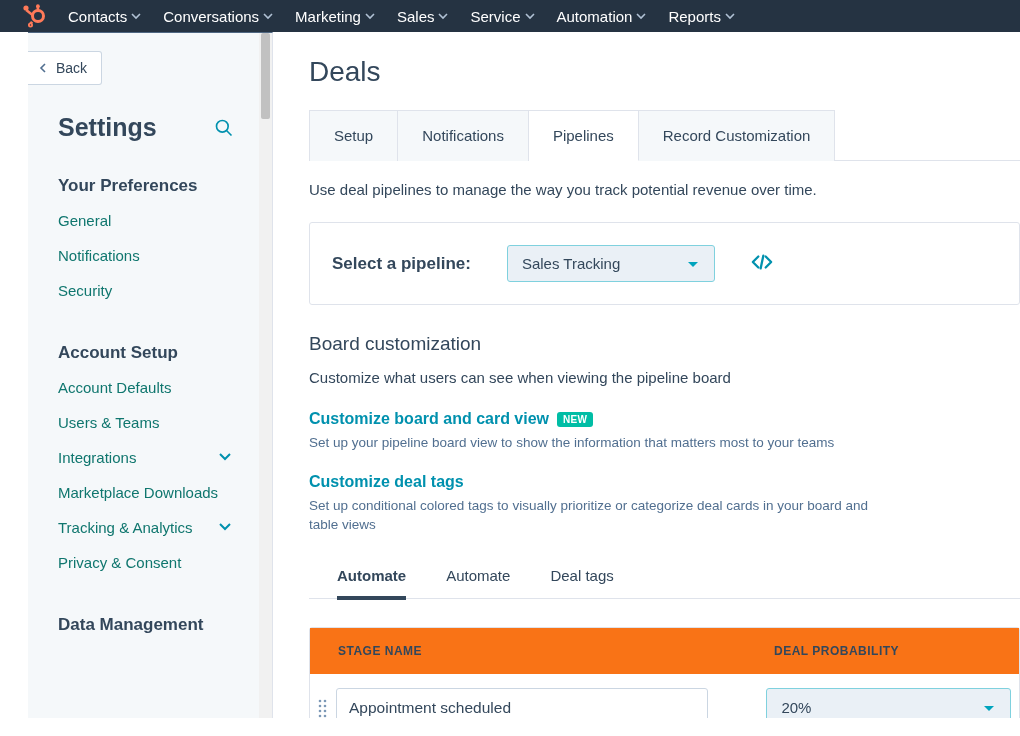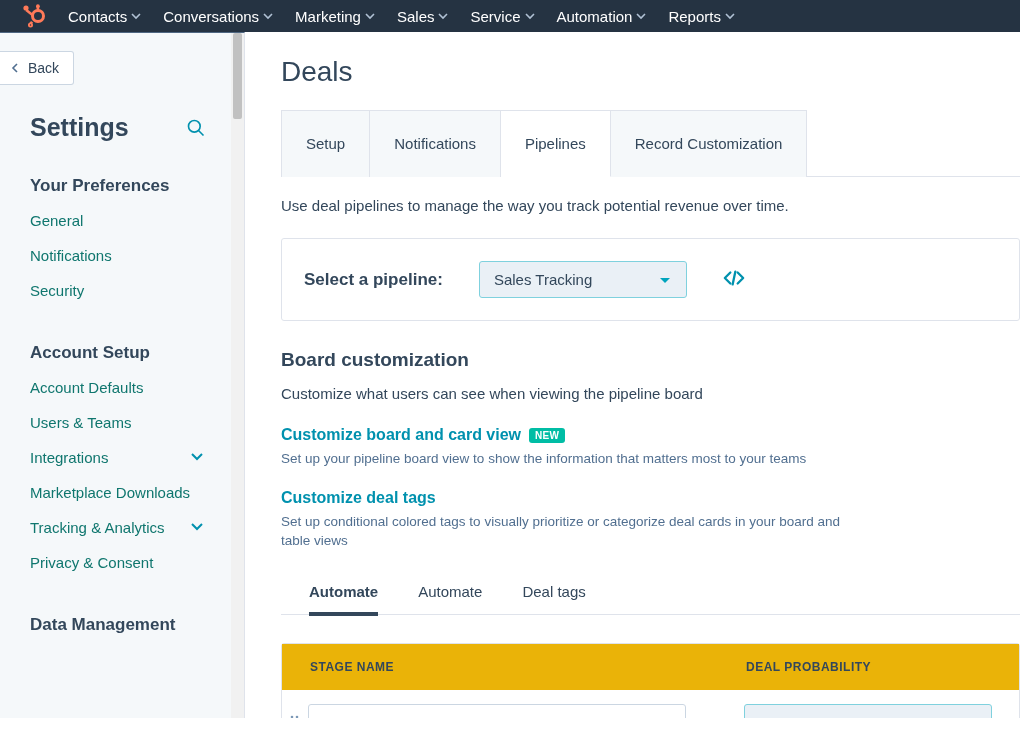--- a/index.html
+++ b/index.html
@@ -4,55 +4,55 @@
 <style>
   * { box-sizing: border-box; margin: 0; padding: 0; font-family: -apple-system, BlinkMacSystemFont, "Segoe UI", Helvetica, Arial, sans-serif; }
   body { background: #fff; color: #33475b; width: 1020px; height: 736px; overflow: hidden; }
   .topnav { background: #253342; height: 32px; display: flex; align-items: center; padding: 0 22px; gap: 22px; }
   .logo svg { width: 24px; height: 24px; display: block; }
   .topnav-items { display: flex; gap: 22px; }
   .topnav-item { color: #fff; font-size: 15px; font-weight: 500; display: flex; align-items: center; gap: 4px; cursor: pointer; }
   .chev { display:inline-block; }
   .chev svg { width:10px; height:10px; display:block; }
   .main-wrap { display: flex; height: calc(100% - 50px); }
-  .sidebar { width: 245px; background: #f5f8fa; border-right: 1px solid #dfe3eb; padding: 18px 16px 0 0; overflow-y: auto; position:relative; border-top: 1px solid #4f6782;}
+  .sidebar { width: 245px; background: #f5f8fa; border-right: 1px solid #dfe3eb; padding: 18px 16px 0 0; overflow-y: auto; position:relative; border-top: 1px solid #4f6782; margin-left: 28px;}
   .scrollbar{ position:absolute; right:0; top:0; width:13px; height:100%; background:#f1f1f1; }
   .scroll-thumb{ position:absolute; top:0; left:2px; width:9px; height:86px; background:#c1c1c1; border-radius:2px;}
   .back-btn { display: inline-flex; align-items: center; gap: 8px; border: 1px solid #cbd6e2; border-radius: 3px; padding: 8px 14px 8px 10px; background:#fff; margin-left: 0; margin-bottom: 28px; font-size: 14px; color:#33475b; font-weight: 500; cursor:pointer; border-left:none; border-top-left-radius:0; border-bottom-left-radius:0;}
   .back-btn svg{width:10px;height:10px;}
   .sidebar-inner{ padding: 0 14px 0 30px;}
   .settings-row { display:flex; align-items:center; justify-content:space-between; margin-bottom: 34px; padding-right: 8px;}
   .settings-title { font-size: 25px; font-weight: 600; color:#33475b; }
   .search-ic svg{ width:20px; height:20px; display:block; }
   .sb-heading { font-size: 17px; font-weight: 700; color:#33475b; margin-bottom: 16px; }
   .sb-link { font-size: 15px; color:#0f766e; margin-bottom: 18px; display:flex; align-items:center; justify-content:space-between; cursor:pointer; padding-right:10px;}
   .sb-chev svg{ width:14px; height:14px; }
   .sb-sep { height: 26px; }
   .content { flex:1; padding: 24px 0 0 36px; overflow-y:auto; }
   .page-title { font-size: 28px; font-weight: 400; color:#33475b; margin-bottom: 22px;}
   .tabs { display:flex; border-bottom: 1px solid #dfe3eb; margin-bottom: 20px; }
-  .tab { padding: 24px 24px; font-size: 15px; color:#33475b; border: 1px solid #dfe3eb; border-bottom:none; background: #f5f8fa; cursor:pointer; margin-bottom:-1px; border-left:none;}
+  .tab { padding: 16px 24px; font-size: 15px; color:#33475b; border: 1px solid #dfe3eb; border-bottom:none; background: #f5f8fa; cursor:pointer; margin-bottom:-1px; border-left:none;}
   .tab:first-child{border-left:1px solid #dfe3eb;}
   .tab.active { background:#fff; border-bottom: 1px solid #fff; font-weight:500; }
   .desc { font-size: 15px; color:#33475b; margin-bottom: 24px;}
   .select-box { border: 1px solid #dfe3eb; border-radius: 3px; padding: 22px 22px; display:flex; align-items:center; gap: 36px; margin-bottom: 28px;}
   .sb-label { font-size: 17px; font-weight: 700; }
   .dropdown { display:inline-flex; align-items:center; justify-content:space-between; border:1px solid #7fd1de; border-radius:3px; padding: 9px 14px; width: 208px; background:#eaf0f6; color:#33475b; font-size:15px; cursor:pointer;}
   .dropdown svg{width:14px;height:14px;}
   .code-ic svg{width:22px;height:22px;}
-  .section-h { font-size: 19px; font-weight:700; margin-bottom: 14px;}
+  .section-h { font-size: 19px; font-weight:400; margin-bottom: 14px;}
   .section-p { font-size: 15px; margin-bottom: 24px;}
   .link-t { font-size: 16px; font-weight: 600; color:#0091ae; display:inline-flex; align-items:center; gap: 8px; cursor:pointer;}
   .badge-new{ background:#00bda5; color:#fff; font-size:10px; font-weight:700; border-radius:3px; padding:2px 6px; letter-spacing:0.3px;}
   .sub-p { font-size: 13.5px; color:#516f90; margin-top:6px; margin-bottom:20px; line-height:1.4;}
   .innertabs{ display:flex; gap:40px; border-bottom:1px solid #dfe3eb; margin-bottom:0; padding-left: 28px;}
   .innertab{ padding: 12px 0; font-size:15px; color:#33475b; cursor:pointer; }
   .innertab.active{ font-weight:700; border-bottom: 4px solid #33475b; margin-bottom:-2px;}
   .table-wrap{ border:1px solid #dfe3eb; border-radius:3px; margin-top:28px;}
-  .thead{ display:flex; background:#eab308; padding: 16px 28px; font-size:12px; font-weight:600; letter-spacing:0.5px; color:#33475b;}
+  .thead{ display:flex; background:#f97316; padding: 16px 28px; font-size:12px; font-weight:600; letter-spacing:0.5px; color:#33475b;}
   .th1{ flex: 0 0 436px;}
   .trow{ display:flex; align-items:center; padding: 14px 8px;}
   .drag svg{width:10px; display:block;}
   .drag{ margin-right:8px; cursor:grab;}
   .input-stage{ width: 378px; padding: 10px 12px; border:1px solid #cbd6e2; border-radius:3px; font-size:15.5px; color:#33475b;}
   .prob-dd{ display:inline-flex; align-items:center; justify-content:space-between; border:1px solid #7fd1de; border-radius:3px; padding: 10px 14px; width: 248px; background:#eaf0f6; color:#33475b; font-size:15px; margin-left: 58px; cursor:pointer;}
   .prob-dd svg{width:14px;height:14px;} .tealf{fill:#00a4bd;}
 </style>
 </head>
 <body>

